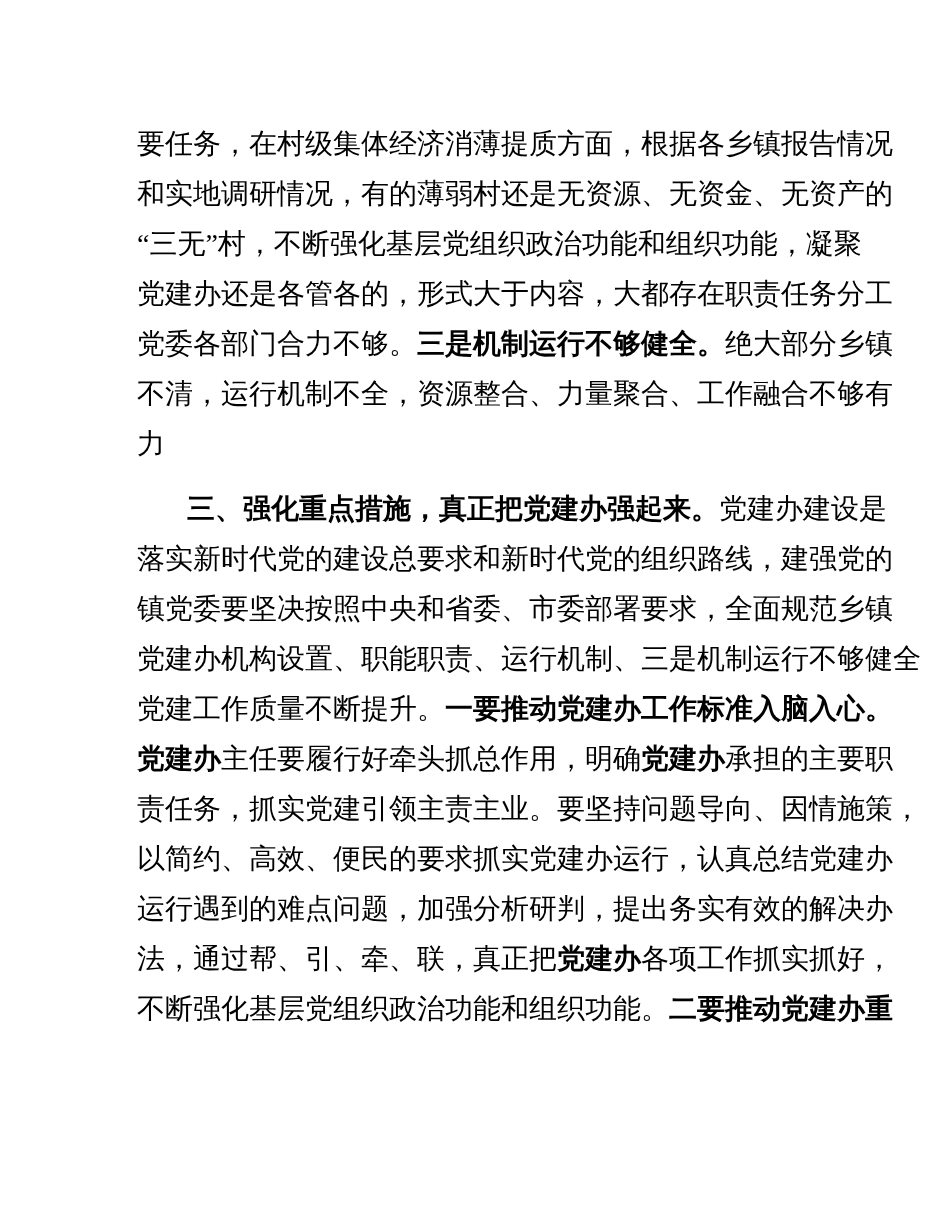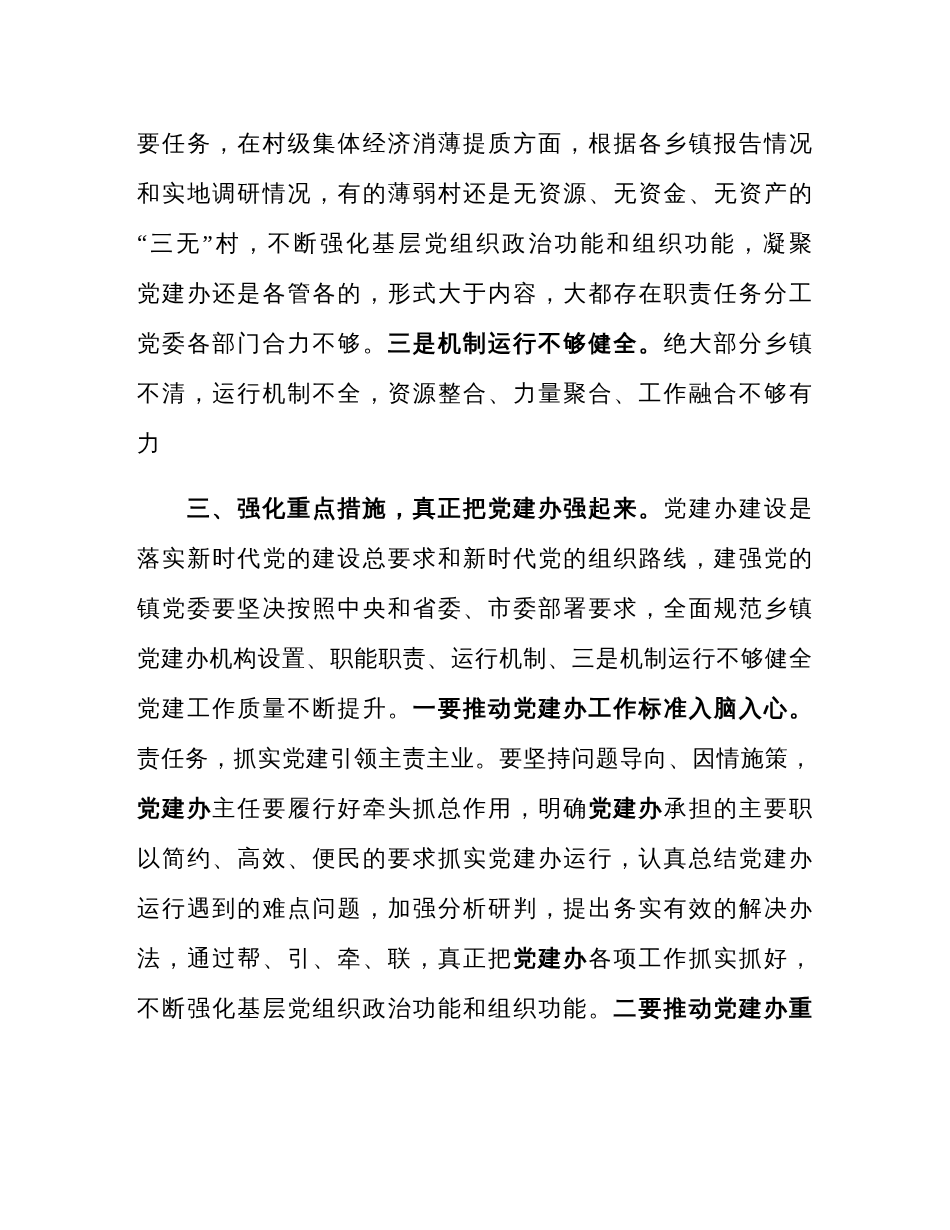--- a/index.html
+++ b/index.html
@@ -11,21 +11,21 @@
   .page {
     position: relative;
     width: 950px; height: 1230px;
     background: #ffffff;
     overflow: hidden;
   }
   .doc {
     position: absolute;
     left: 137px; top: 119px;
     width: 675px;
-    font-size: 23px;
+    font-size: 28px;
     line-height: 50px;
     color: #000000;
     letter-spacing: 0;
   }
   .para { margin: 0; }
   .para + .para { margin-top: 15px; }
   .line {
     height: 50px;
     white-space: nowrap;
     text-align: justify;
@@ -49,21 +49,21 @@
         <div class="line"><span class="seg">党委各部门合力不够。</span><span class="seg bold">三是机制运行不够健全。</span><span class="seg">绝大部分乡镇</span></div>
         <div class="line"><span class="seg">不清，运行机制不全，资源整合、力量聚合、工作融合不够有</span></div>
         <div class="line align-left"><span class="seg">力</span></div>
       </div>
       <div class="para">
         <div class="line indent"><span class="seg bold">三、强化重点措施，真正把党建办强起来。</span><span class="seg">党建办建设是</span></div>
         <div class="line"><span class="seg">落实新时代党的建设总要求和新时代党的组织路线，建强党的</span></div>
         <div class="line"><span class="seg">镇党委要坚决按照中央和省委、市委部署要求，全面规范乡镇</span></div>
         <div class="line"><span class="seg">党建办机构设置、职能职责、运行机制、三是机制运行不够健全</span></div>
         <div class="line"><span class="seg">党建工作质量不断提升。</span><span class="seg bold">一要推动党建办工作标准入脑入心。</span></div>
+        <div class="line"><span class="seg bold">党建办</span><span class="seg">主任要履行好牵头抓总作用，明确</span><span class="seg bold">党建办</span><span class="seg">承担的主要职</span></div>
         <div class="line"><span class="seg">责任务，抓实党建引领主责主业。要坚持问题导向、因情施策，</span></div>
-        <div class="line"><span class="seg bold">党建办</span><span class="seg">主任要履行好牵头抓总作用，明确</span><span class="seg bold">党建办</span><span class="seg">承担的主要职</span></div>
         <div class="line"><span class="seg">以简约、高效、便民的要求抓实党建办运行，认真总结党建办</span></div>
         <div class="line"><span class="seg">运行遇到的难点问题，加强分析研判，提出务实有效的解决办</span></div>
         <div class="line"><span class="seg">法，通过帮、引、牵、联，真正把</span><span class="seg bold">党建办</span><span class="seg">各项工作抓实抓好，</span></div>
         <div class="line"><span class="seg">不断强化基层党组织政治功能和组织功能。</span><span class="seg bold">二要推动党建办重</span></div>
       </div>
     </div>
 </div>
 
 </body></html>

